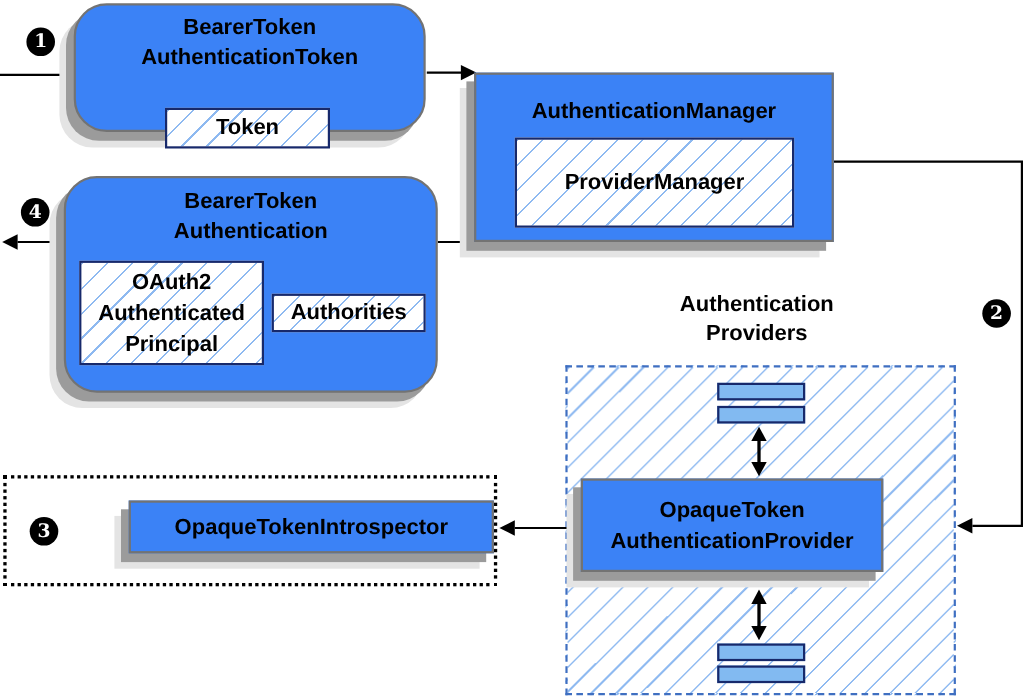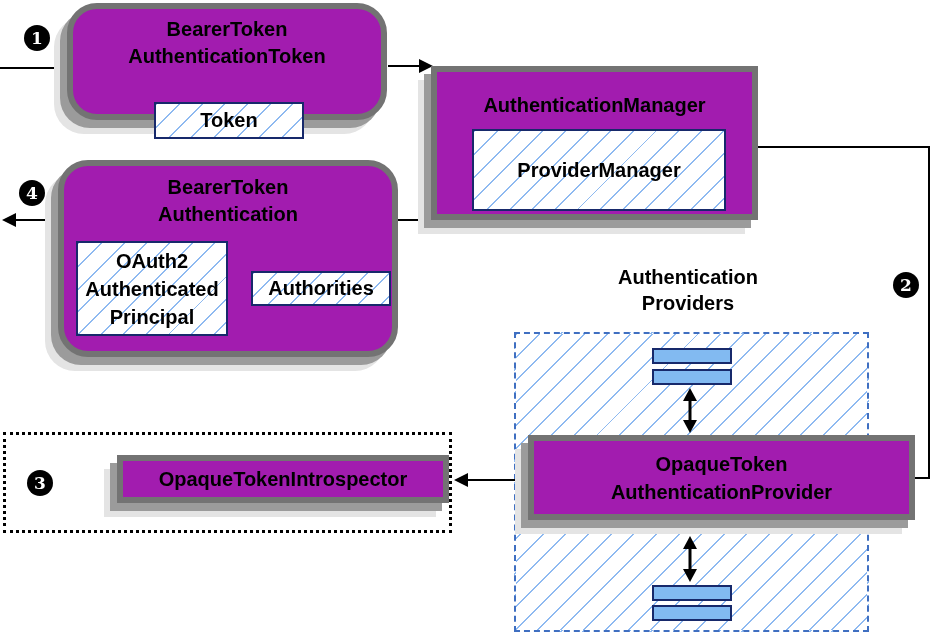--- a/index.html
+++ b/index.html
@@ -17,21 +17,21 @@
   }
   .region-dashed{
     position:absolute;left:514px;top:332px;width:355px;height:300px;
     border:2px dashed #3f6fc1;box-sizing:border-box;z-index:1;
   }
   .region-dotted{
     position:absolute;left:3px;top:432px;width:449px;height:101px;
     border:3px dotted #000;box-sizing:border-box;background:#fff;z-index:2;
   }
   .node{
-    position:absolute;background:#a21caf;border:6px solid #737373;
+    position:absolute;background:#3b82f6;border:2px solid #737373;
     box-sizing:border-box;z-index:5;
     box-shadow:-7px 8px 0 #9b9b9b,-13px 14px 0 #e4e4e4;
   }
   .rounded{border-radius:30px;}
   .inner{
     position:absolute;border:2px solid #17296b;box-sizing:border-box;
     display:flex;flex-direction:column;align-items:center;justify-content:center;
     text-align:center;
   }
   .t20{font-size:20px;line-height:27px;text-align:center;}
@@ -110,31 +110,31 @@
     <div class="inner hatch t20" style="left:35px;top:57px;width:254px;height:82px;">
       <span>ProviderManager</span>
     </div>
   </div>
 
   <div class="node rounded" style="left:58px;top:160px;width:340px;height:197px;">
     <div class="t20" style="margin-top:8px;">
       <div>BearerToken</div>
       <div>Authentication</div>
     </div>
-    <div class="inner hatch" style="left:12px;top:75px;width:152px;height:95px;font-size:20px;line-height:28px;">
+    <div class="inner hatch" style="left:12px;top:75px;width:168px;height:95px;font-size:20px;line-height:28px;">
       <div>OAuth2</div>
       <div>Authenticated</div>
       <div>Principal</div>
     </div>
     <div class="inner hatch t20" style="left:187px;top:105px;width:140px;height:35px;">
       <span>Authorities</span>
     </div>
   </div>
 
-  <div class="node flexcenter" style="left:528px;top:435px;width:387px;height:85px;font-size:20px;line-height:28px;text-align:center;">
+  <div class="node flexcenter" style="left:528px;top:435px;width:275px;height:85px;font-size:20px;line-height:28px;text-align:center;">
     <div>OpaqueToken</div>
     <div>AuthenticationProvider</div>
   </div>
 
   <div class="region-dotted"></div>
   <div class="node flexcenter" style="left:73px;top:455px;width:332px;height:48px;font-size:20px;text-align:center;margin-left:44px;">
     <span>OpaqueTokenIntrospector</span>
   </div>
 
   <div class="step" style="left:24px;top:25px;">1</div>

